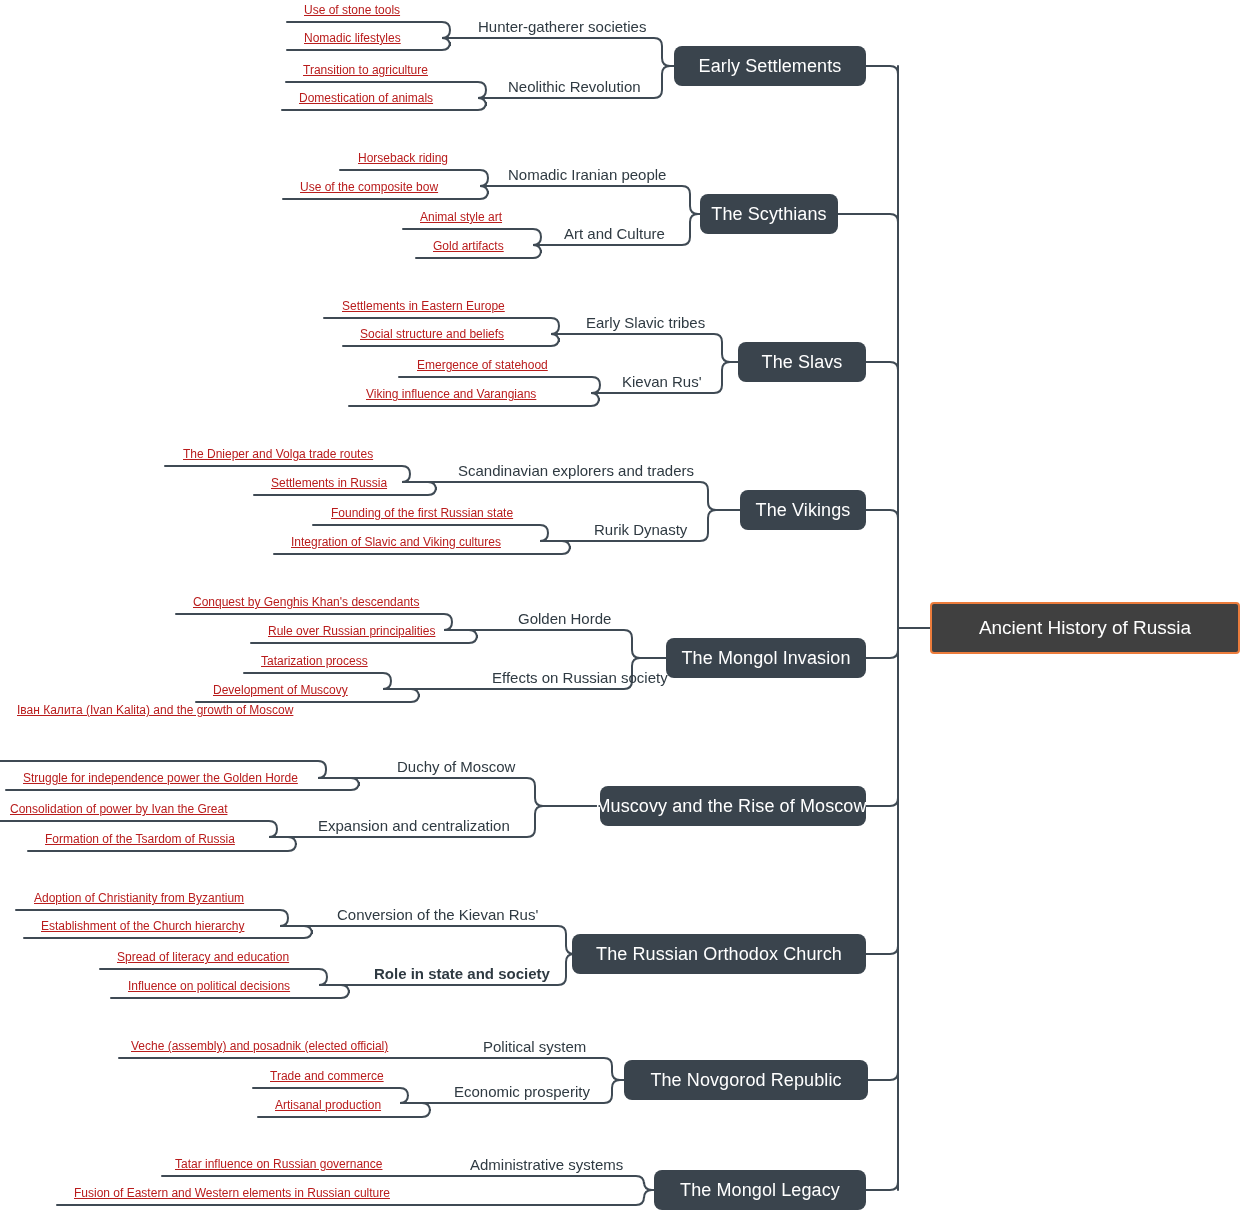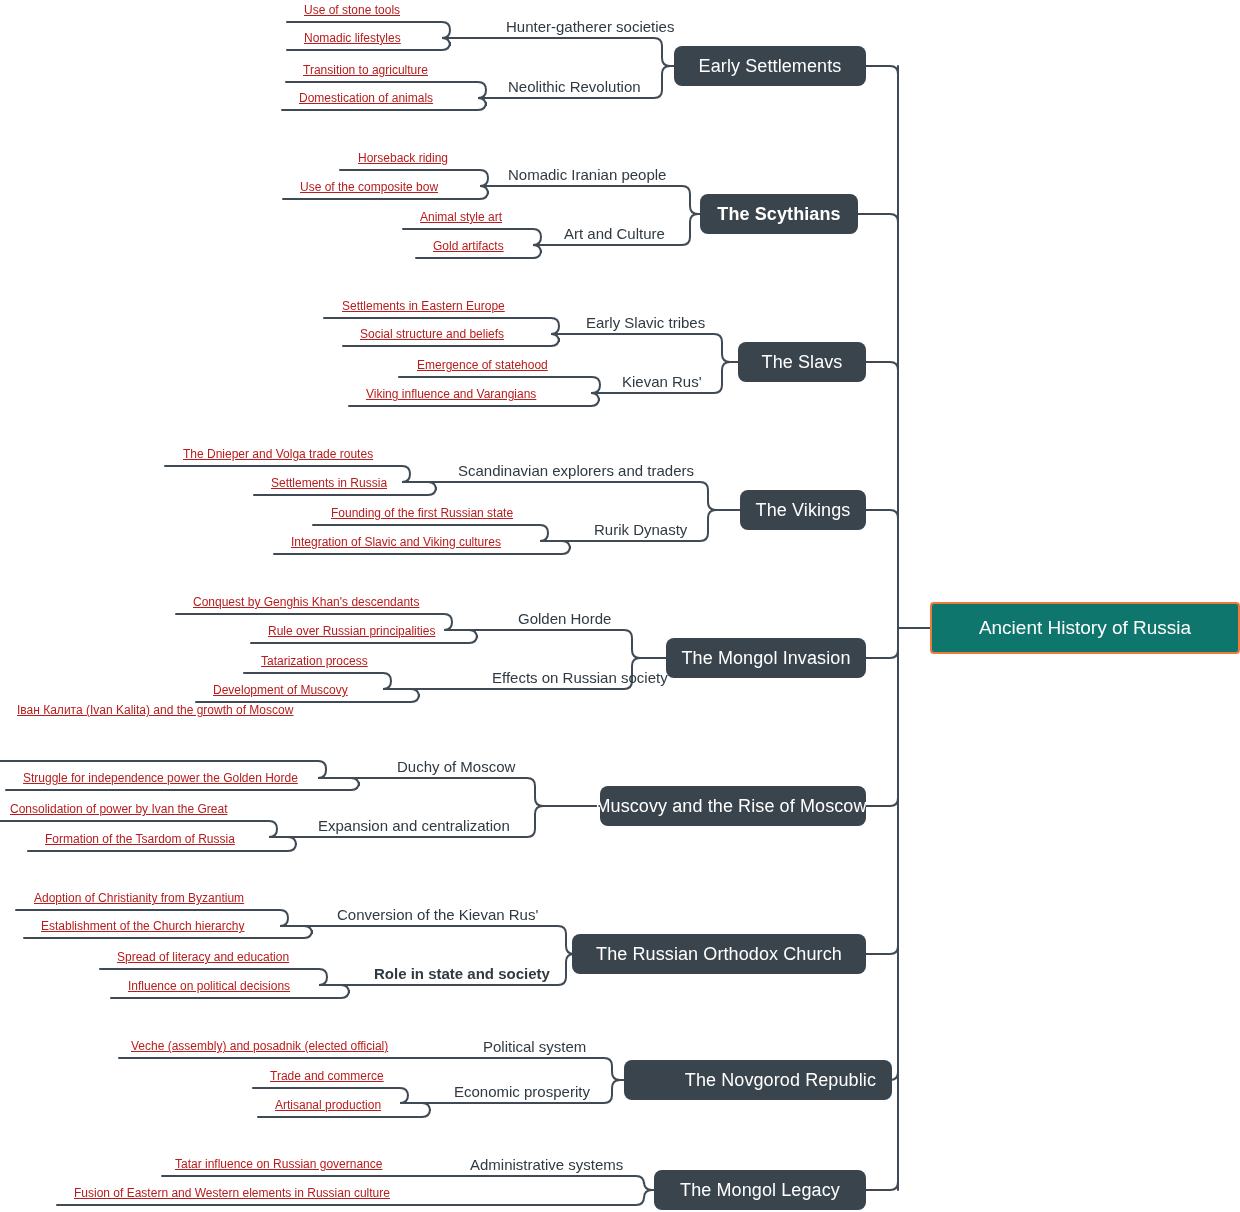--- a/index.html
+++ b/index.html
@@ -34,21 +34,21 @@
     align-items: center;
     justify-content: center;
     box-sizing: border-box;
     padding: 0 16px;
     height: 40px;
     white-space: nowrap;
     letter-spacing: 0.1px;
   }
   .node-root {
     position: absolute;
-    background: #0f766e;
+    background: #404040;
     border: 2px solid #ec7c3c;
     color: #ffffff;
     border-radius: 4px;
     font-size: 19px;
     display: flex;
     align-items: center;
     justify-content: center;
     box-sizing: border-box;
     padding: 0 28px;
     height: 52px;
@@ -140,27 +140,27 @@
       <path d="M 500 1205 H 636 Q 644 1205 644 1197 V 1198 Q 644 1190 652 1190 H 866" fill="none" stroke="#3f4a54" stroke-width="2" stroke-linecap="round"></path>
       <path d="M 57 1205 H 500" fill="none" stroke="#3f4a54" stroke-width="2" stroke-linecap="round"></path>
     </svg>
   <div id="nodes">
       <div class="node-root" style="left: 930px; top: 602px; width: 310px; height: 52px;">
         <span>Ancient History of Russia</span>
       </div>
       <div class="node-main" style="left: 674px; top: 46px; width: 192px;">
         <span>Early Settlements</span>
       </div>
-      <div class="label-sub" style="left: 478px; top: 26px; margin-left: 28px;">Hunter-gatherer societies</div>
+      <div class="label-sub" style="left: 478px; top: 26px;">Hunter-gatherer societies</div>
       <div class="label-leaf" style="left: 304px; top: 10px;">Use of stone tools</div>
       <div class="label-leaf" style="left: 304px; top: 38px;">Nomadic lifestyles</div>
       <div class="label-sub" style="left: 508px; top: 86px;">Neolithic Revolution</div>
       <div class="label-leaf" style="left: 303px; top: 70px; text-align: center;">Transition to agriculture</div>
       <div class="label-leaf" style="left: 299px; top: 98px;">Domestication of animals</div>
-      <div class="node-main" style="left: 700px; top: 194px; width: 158px; font-weight: bold;">
+      <div class="node-main" style="left: 700px; top: 194px; width: 138px;">
         <span>The Scythians</span>
       </div>
       <div class="label-sub" style="left: 508px; top: 174px;">Nomadic Iranian people</div>
       <div class="label-leaf" style="left: 358px; top: 158px;">Horseback riding</div>
       <div class="label-leaf" style="left: 300px; top: 187px;">Use of the composite bow</div>
       <div class="label-sub" style="left: 564px; top: 233px;">Art and Culture</div>
       <div class="label-leaf" style="left: 420px; top: 217px;">Animal style art</div>
       <div class="label-leaf" style="left: 433px; top: 246px;">Gold artifacts</div>
       <div class="node-main" style="left: 738px; top: 342px; width: 128px;">
         <span>The Slavs</span>
@@ -200,21 +200,21 @@
       <div class="label-leaf" style="left: 45px; top: 839px;">Formation of the Tsardom of Russia</div>
       <div class="node-main" style="left: 572px; top: 934px; width: 294px;">
         <span>The Russian Orthodox Church</span>
       </div>
       <div class="label-sub" style="left: 337px; top: 914px;">Conversion of the Kievan Rus'</div>
       <div class="label-leaf" style="left: 34px; top: 898px;">Adoption of Christianity from Byzantium</div>
       <div class="label-leaf" style="left: 41px; top: 926px;">Establishment of the Church hierarchy</div>
       <div class="label-sub" style="left: 374px; top: 973px; font-weight: bold;">Role in state and society</div>
       <div class="label-leaf" style="left: 117px; top: 957px;">Spread of literacy and education</div>
       <div class="label-leaf" style="left: 128px; top: 986px;">Influence on political decisions</div>
-      <div class="node-main" style="left: 624px; top: 1060px; width: 268px; justify-content: flex-end;">
+      <div class="node-main" style="left: 624px; top: 1060px; width: 244px;">
         <span>The Novgorod Republic</span>
       </div>
       <div class="label-sub" style="left: 483px; top: 1046px;">Political system</div>
       <div class="label-leaf" style="left: 131px; top: 1046px;">Veche (assembly) and posadnik (elected official)</div>
       <div class="label-sub" style="left: 454px; top: 1091px;">Economic prosperity</div>
       <div class="label-leaf" style="left: 270px; top: 1076px;">Trade and commerce</div>
       <div class="label-leaf" style="left: 275px; top: 1105px;">Artisanal production</div>
       <div class="node-main" style="left: 654px; top: 1170px; width: 212px;">
         <span>The Mongol Legacy</span>
       </div>

